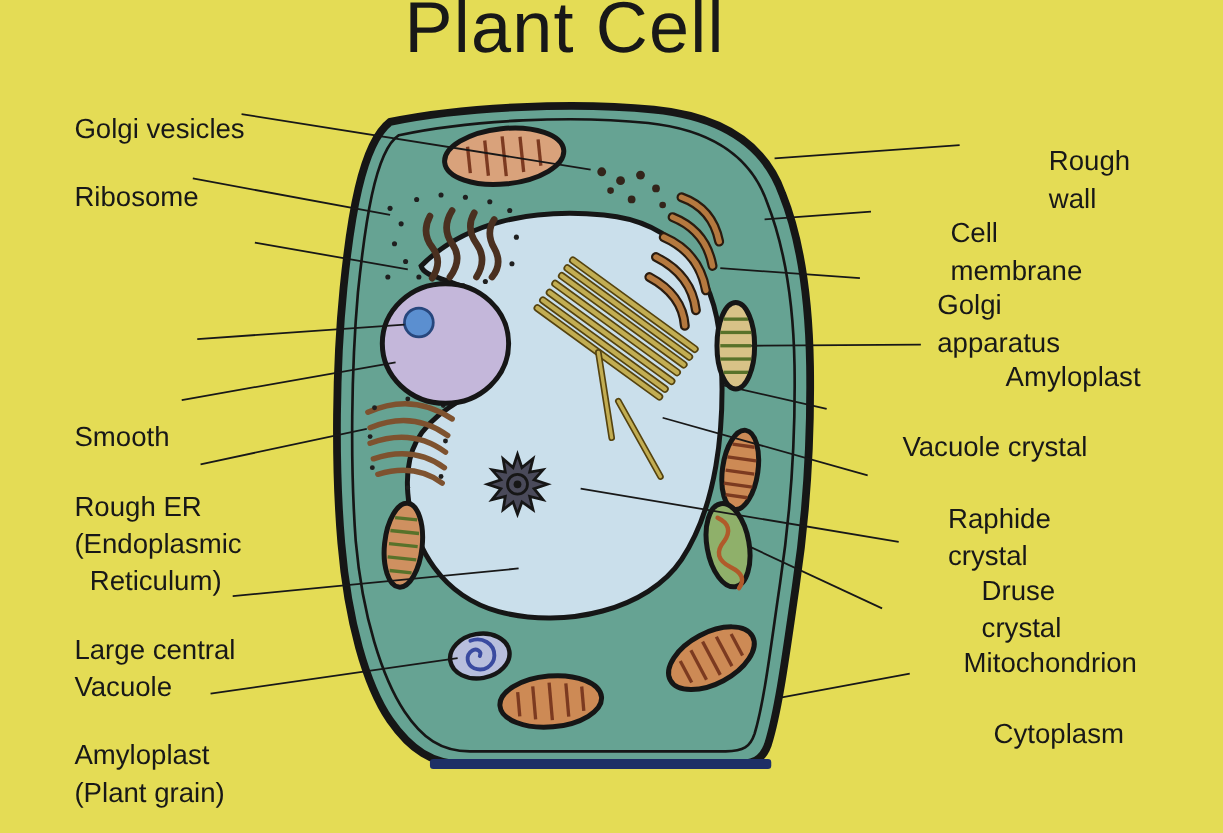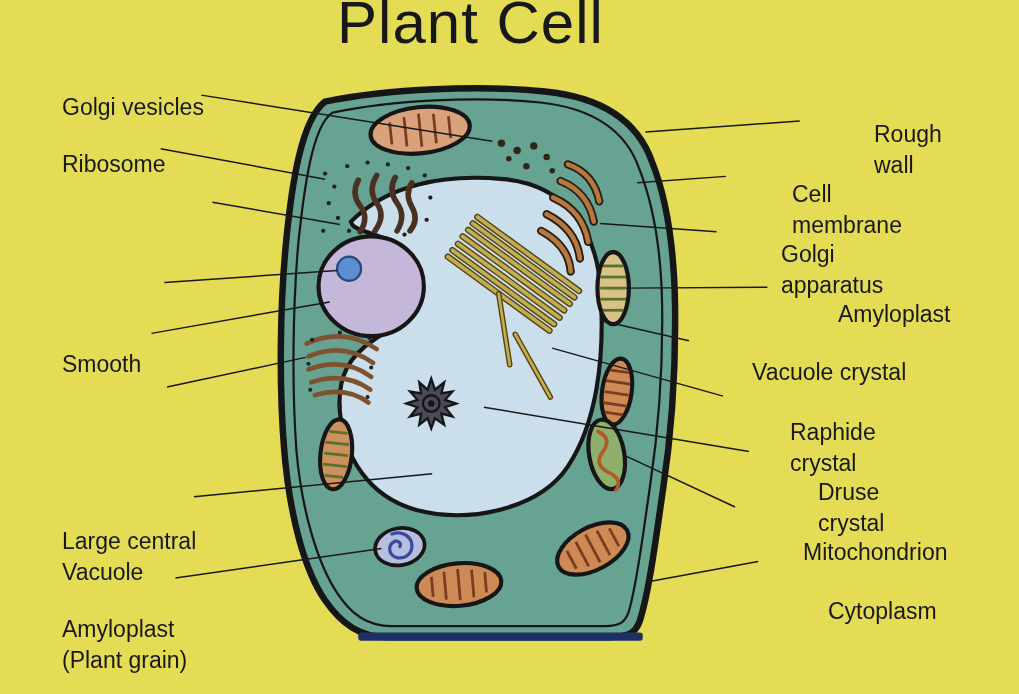--- a/index.html
+++ b/index.html
@@ -306,20 +306,23 @@
       <line x1="796" y1="549" x2="678" y2="494"></line>
       <line x1="821" y1="608" x2="702" y2="630"></line>
     </g>
   </svg>
 
   <div class="title">Plant Cell</div>
 
   <div class="label left" style="top:92px">Golgi vesicles</div>
   <div class="label left" style="top:149px">Ribosome</div>
   <div class="label left" style="top:349px">Smooth</div>
+  <div class="label left" style="top:407px">Rough ER
+(Endoplasmic
+  Reticulum)</div>
   <div class="label left" style="top:526px">Large central
 Vacuole</div>
   <div class="label left" style="top:614px">Amyloplast
 (Plant grain)</div>
 
   <div class="label" style="top:119px;left:874px">Rough wall</div>
   <div class="label" style="top:179px;left:792px">Cell membrane</div>
   <div class="label" style="top:239px;left:781px">Golgi apparatus</div>
   <div class="label" style="top:299px;left:838px">Amyloplast</div>
   <div class="label" style="top:357px;left:752px">Vacuole crystal</div>

